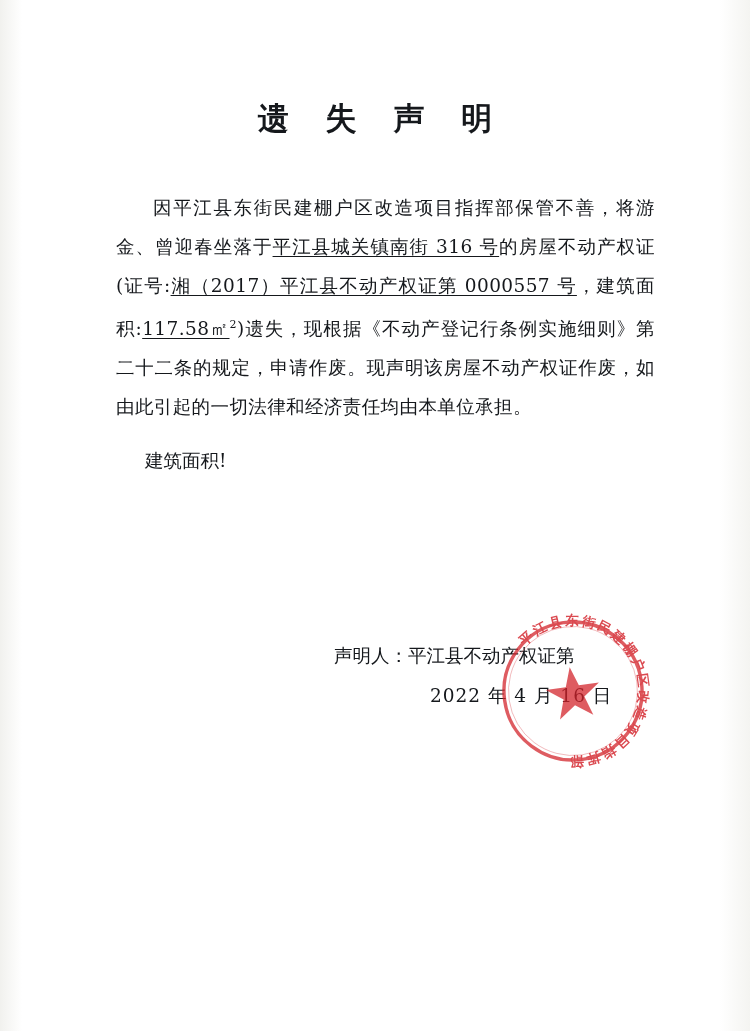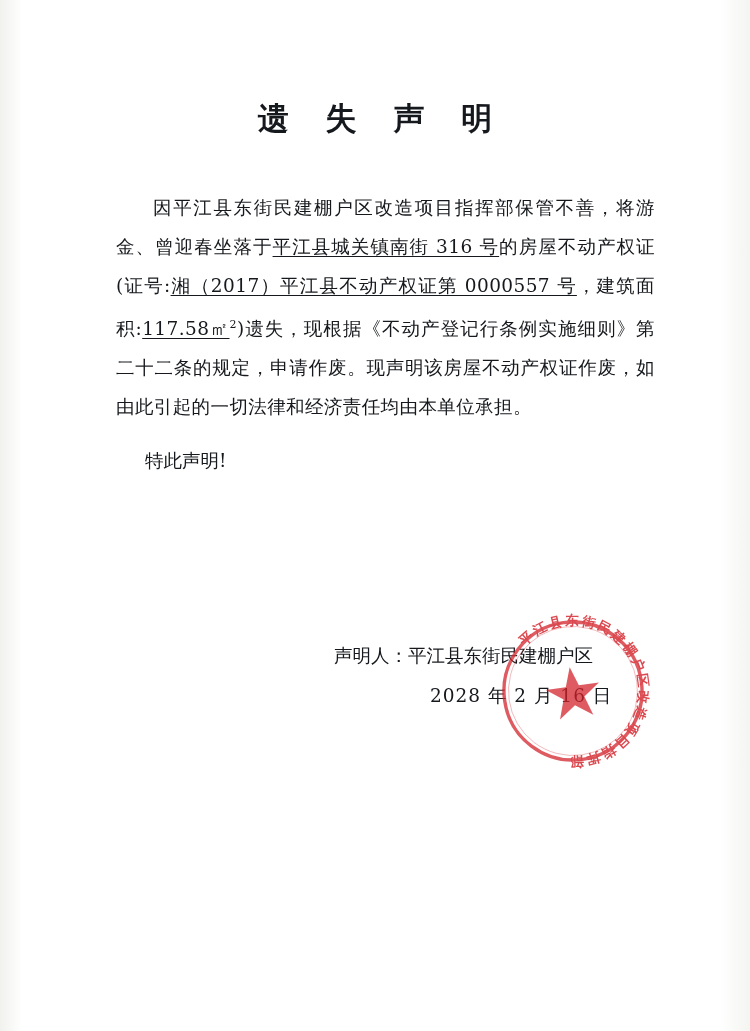--- a/index.html
+++ b/index.html
@@ -113,25 +113,25 @@
 
 <div id="page">
   <div class="doc">
 
     <div class="title">遗 失 声 明</div>
 
     <div class="body-block">
       <p class="para"><span>因平江县东街民建棚户区改造项目指挥部保管不善，将游金、曾迎春坐落于</span><span class="u">平江县城关镇南街 316 号</span><span>的房屋不动产权证(证号:</span><span class="u">湘（2017）平江县不动产权证第 0000557 号</span><span>，建筑面积:</span><span class="u">117.58㎡</span><span class="sup">2</span><span>)遗失，现根据《不动产登记行条例实施细则》第二十二条的规定，申请作废。现声明该房屋不动产权证作废，如由此引起的一切法律和经济责任均由本单位承担。</span></p>
     </div>
 
-    <div class="declare-line">特此声明!</div>
+    <div class="declare-line">建筑面积!</div>
 
     <div class="signature">
-      <div class="sig-row-1">声明人：平江县东街民建棚户区</div>
-      <div class="sig-row-3">2028 年 2 月 16 日</div>
+      <div class="sig-row-1">声明人：平江县不动产权证第</div>
+      <div class="sig-row-3">2022 年 4 月 16 日</div>
     </div>
 
     <div class="seal">
       <svg viewBox="0 0 172 172" width="172" height="172" xmlns="http://www.w3.org/2000/svg">
         <defs>
           <path id="sealArc" d="M 86,86 m -66,0 a 66,66 0 1,1 132,0 a 66,66 0 1,1 -132,0"></path>
         </defs>
         <g transform="rotate(-8 86 86)">
           <circle cx="86" cy="86" r="69" fill="none" stroke="#d3222a" stroke-width="3.4" opacity="0.9"></circle>
           <circle cx="86" cy="86" r="64.5" fill="none" stroke="#d3222a" stroke-width="0.8" opacity="0.45"></circle>

